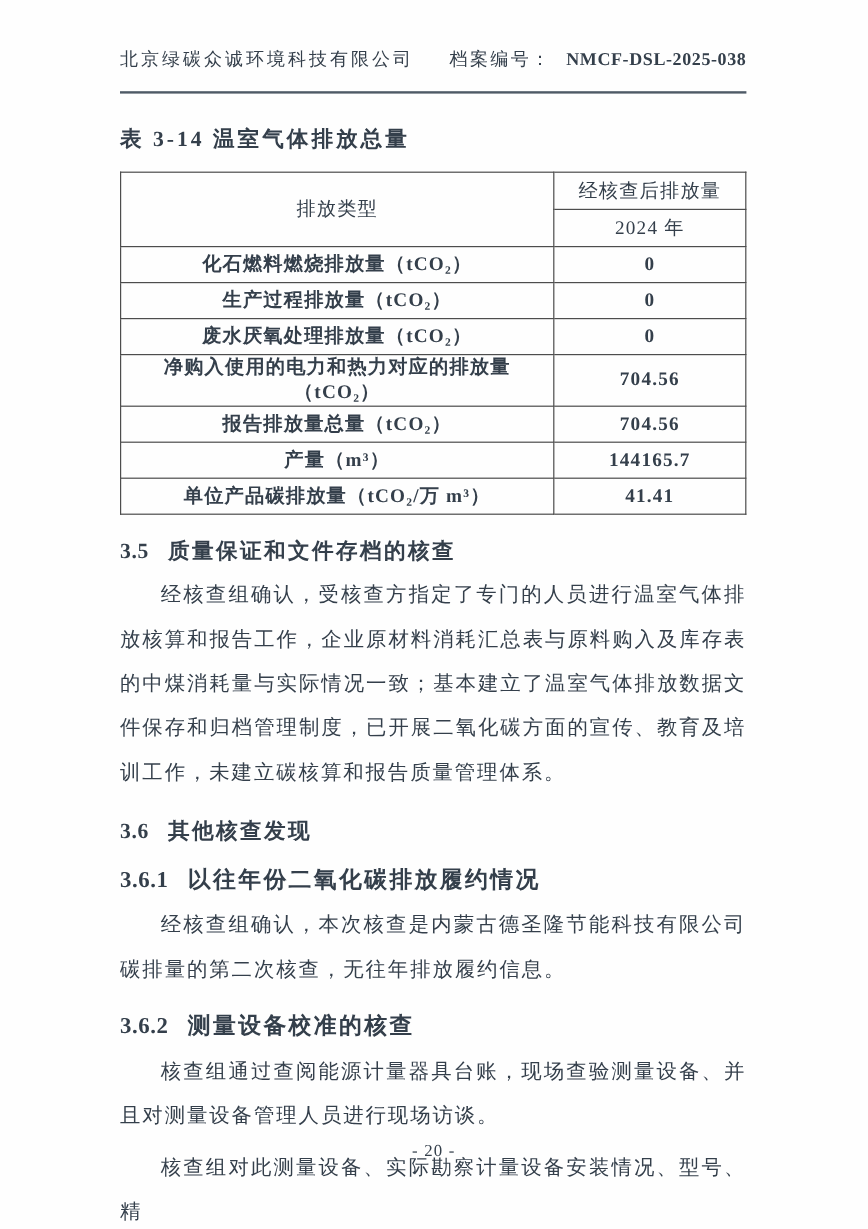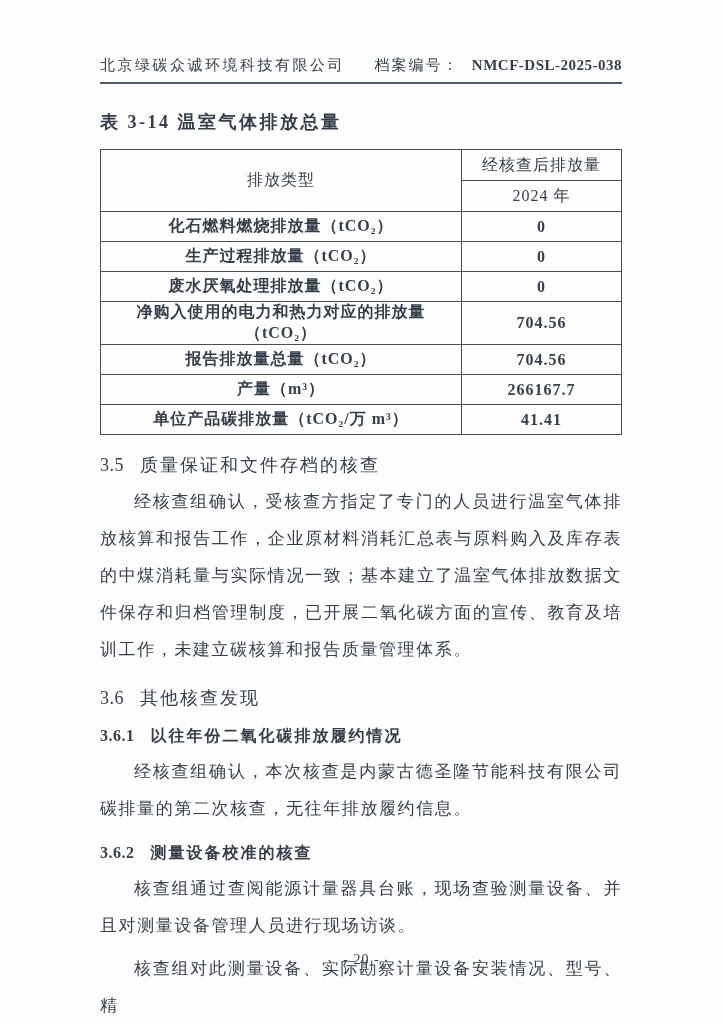--- a/index.html
+++ b/index.html
@@ -14,25 +14,25 @@
     font-family: "Liberation Serif", "DejaVu Serif", serif;
     color: #343f4b;
     overflow: hidden;
   }
   
   .doc-header {
     display: flex;
     justify-content: space-between;
     align-items: flex-end;
     border-bottom: 2px solid #4e5a66;
-    padding-bottom: 7px;
+    padding-bottom: 17px;
     font-size: 15px;
   }
   .doc-header .company { letter-spacing: 2.5px; }
-  .doc-header .fileno-wrap { letter-spacing: 0.5px; margin-top: 16px; }
+  .doc-header .fileno-wrap { letter-spacing: 0.5px; }
   .doc-header .fileno-label { letter-spacing: 2px; }
   .doc-header .fileno { font-weight: bold; margin-left: 8px; letter-spacing: 0.5px; }
   
   .table-caption {
     margin-top: 26px;
     text-align: left;
     font-weight: bold;
     font-size: 18px;
     letter-spacing: 2.5px;
   }
@@ -52,26 +52,26 @@
     letter-spacing: 1px;
     font-weight: bold;
   }
   table.emissions .hdr { font-weight: normal; }
   table.emissions tr.hrow th { height: 30px; }
   table.emissions tr.drow td { height: 29px; }
   
   h2.sec {
     margin: 18px 0 0 0;
     font-size: 18px;
-    font-weight: normal;
+    font-weight: bold;
     letter-spacing: 2px;
   }
   h3.subsec {
     margin: 16px 0 0 0;
-    font-size: 16px;
+    font-size: 19px;
     font-weight: bold;
     letter-spacing: 2px;
   }
   .sec-num, .subsec-num { letter-spacing: 0.5px; margin-right: 16px; }
   
   p.body-para {
     margin: 6px 0 0 0;
     font-size: 17px;
     line-height: 37px;
     letter-spacing: 1.6px;
@@ -131,21 +131,21 @@
       <tr class="drow">
         <td>净购入使用的电力和热力对应的排放量（tCO₂）</td>
         <td>704.56</td>
       </tr>
       <tr class="drow">
         <td>报告排放量总量（tCO₂）</td>
         <td>704.56</td>
       </tr>
       <tr class="drow">
         <td>产量（m³）</td>
-        <td>266167.7</td>
+        <td>144165.7</td>
       </tr>
       <tr class="drow">
         <td>单位产品碳排放量（tCO₂/万 m³）</td>
         <td>41.41</td>
       </tr>
     </tbody>
   </table>
 
   <h2 class="sec">
     <span class="sec-num">3.5</span><span>质量保证和文件存档的核查</span>

